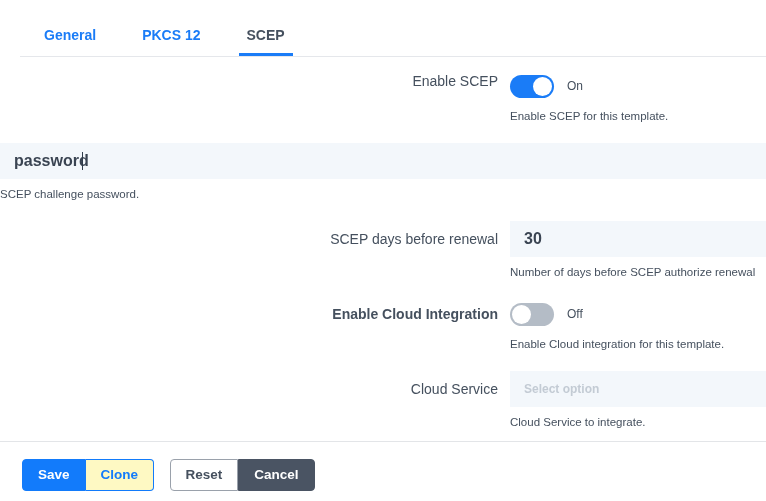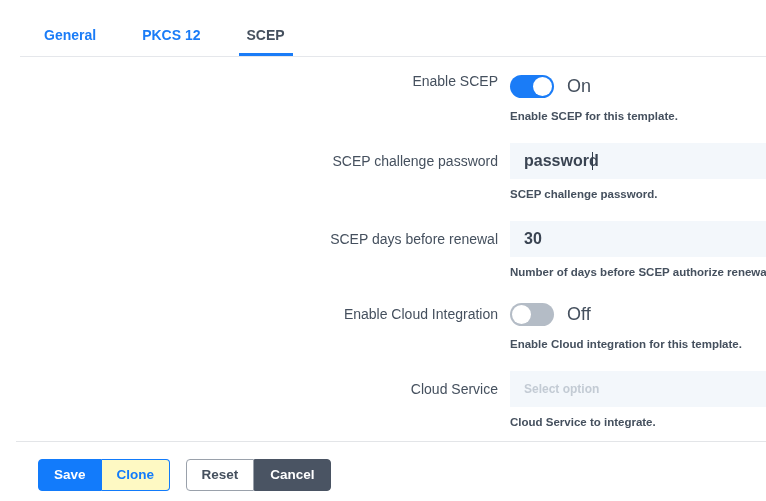--- a/index.html
+++ b/index.html
@@ -90,21 +90,21 @@
     position: absolute;
     top: 2px;
     width: 19px; height: 19px;
     border-radius: 50%;
     background: #ffffff;
   }
   .toggle .knob { left: 23px; }
   .toggle.off .knob { left: 2px; }
   .toggle-state {
     margin-left: 13px;
-    font-size: 18px;
+    font-size: 12px;
     color: #45505e;
   }
 
   
   .text-input {
     display: block;
     width: 100%;
     height: 36px;
     background: #f3f7fb;
     border: none;
@@ -137,32 +137,32 @@
     font-weight: bold;
     color: #c3cbd4;
     line-height: 36px;
     cursor: pointer;
     overflow: hidden;
     white-space: nowrap;
   }
 
   .help {
     font-size: 11.5px;
-    font-weight: bold;
+    font-weight: normal;
     color: #45505e;
     line-height: 14px;
     margin-top: 8px;
     white-space: nowrap;
   }
   .gap-md { height: 20px; }
 
   
   .footer {
     position: absolute;
-    left: 16px; right: 0;
+    left: 0; right: 0;
     top: 441px;
     border-top: 1px solid #e3e5e8;
     padding: 17px 0 0 22px;
   }
   .btn-group {
     display: inline-flex;
     vertical-align: middle;
     margin-right: 11px;
   }
   .btn {
@@ -223,21 +223,20 @@
         </span>
         <span class="toggle-state">On</span>
       </div>
       <div class="help">Enable SCEP for this template.</div>
     </div>
   </div>
 
   <div class="gap-md"></div>
 
   <div class="field-row">
-    <div class="field-label" style="padding-top:8px;">SCEP challenge password</div>
     <div class="field-control">
       <div class="input-shell">
         <input class="text-input" type="text" value="password" style="">
         <span class="caret-bar" style="left:82px;"></span>
       </div>
       <div class="help">SCEP challenge password.</div>
     </div>
   </div>
 
   <div class="gap-md"></div>
@@ -246,21 +245,21 @@
     <div class="field-label" style="padding-top:8px;">SCEP days before renewal</div>
     <div class="field-control">
       <input class="text-input" type="text" value="30" style="">
       <div class="help">Number of days before SCEP authorize renewal</div>
     </div>
   </div>
 
   <div class="gap-md"></div>
 
   <div class="field-row">
-    <div class="field-label" style="padding-top:5px;">Enable Cloud Integration</div>
+    <div class="field-label" style="padding-top:5px;font-weight:bold;">Enable Cloud Integration</div>
     <div class="field-control">
       <div class="toggle-wrap">
         <span class="toggle off">
           <span class="knob"></span>
         </span>
         <span class="toggle-state">Off</span>
       </div>
       <div class="help">Enable Cloud integration for this template.</div>
     </div>
   </div>

